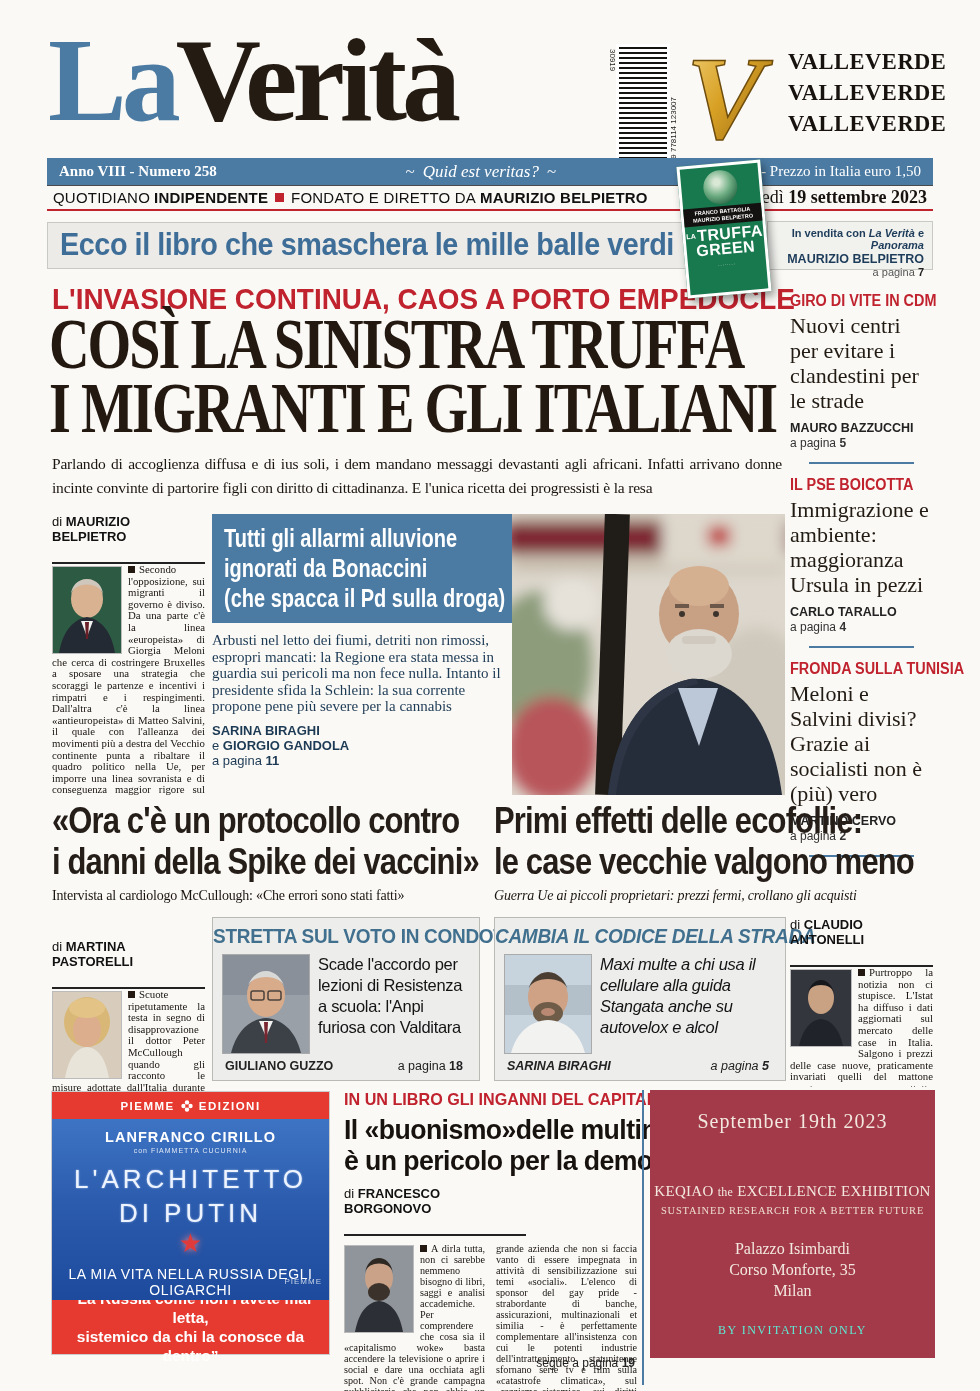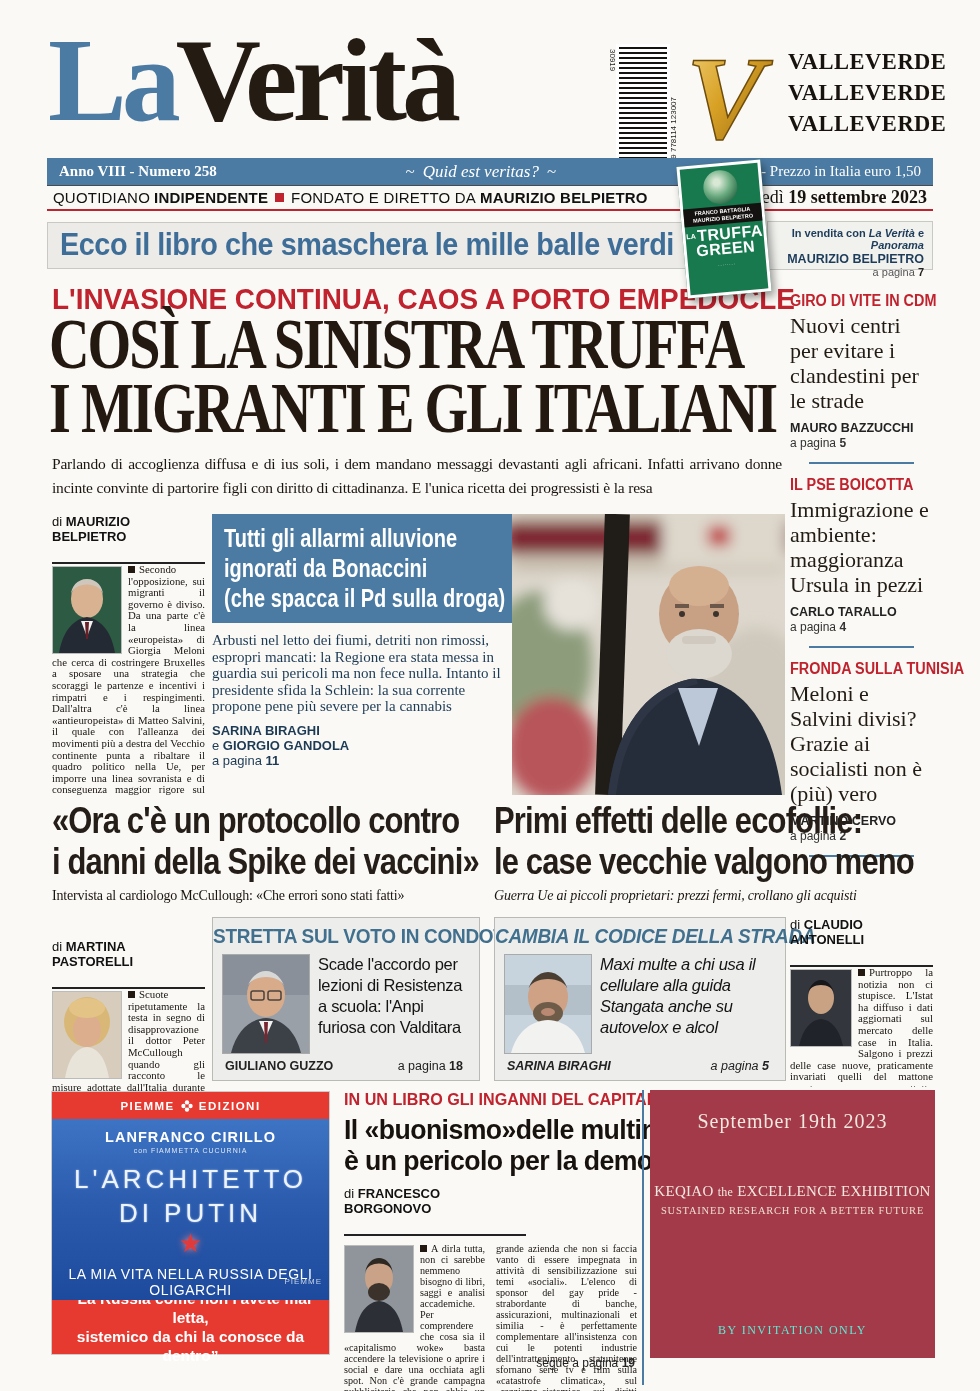--- a/index.html
+++ b/index.html
@@ -462,16 +462,21 @@
   <div class="abs vrule"></div>
 
   <div class="abs keqiao">
     <div class="kq-date">September 19th 2023</div>
     <div class="kq-title">
       <span>KEQIAO</span>
       <span class="the">the</span>
       <span>EXCELLENCE EXHIBITION</span>
     </div>
     <div class="kq-sub">SUSTAINED RESEARCH FOR A BETTER FUTURE</div>
+    <div class="kq-addr">
+      <div>Palazzo Isimbardi</div>
+      <div>Corso Monforte, 35</div>
+      <div>Milan</div>
+    </div>
     <div class="kq-foot">BY INVITATION ONLY</div>
   </div>
 
 </div>
 
 </body></html>

